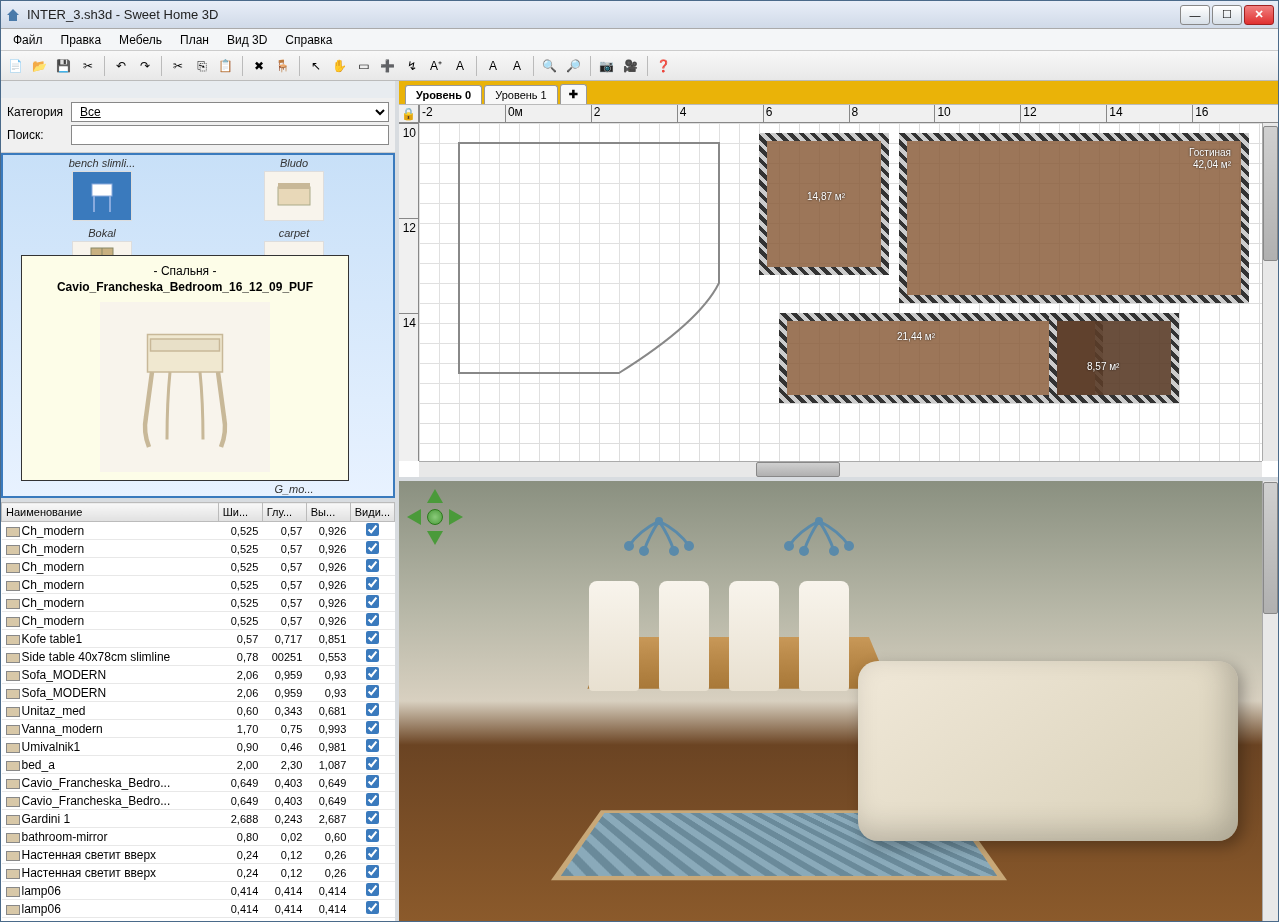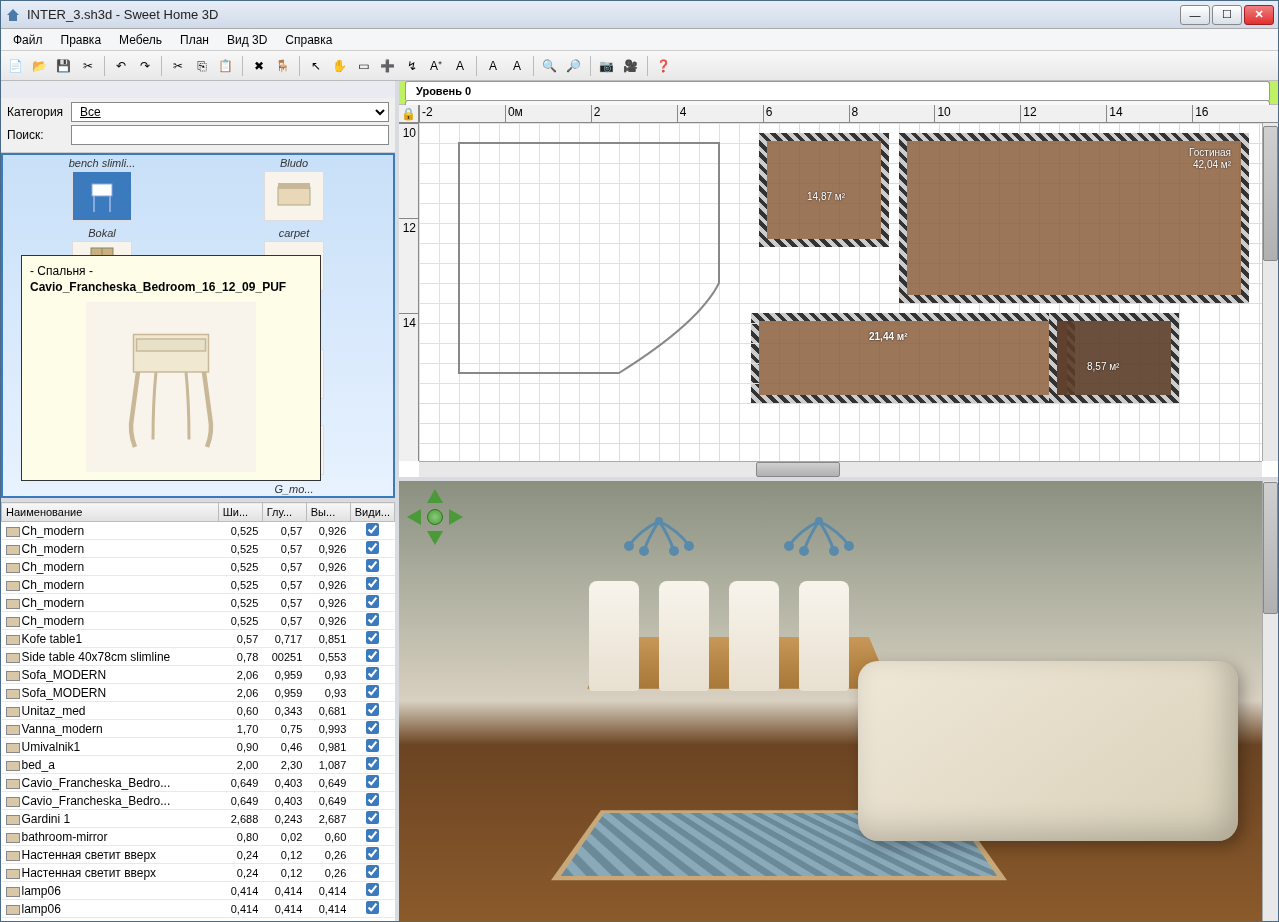--- a/index.html
+++ b/index.html
@@ -23,33 +23,33 @@
 .catalog-header .row { display: flex; align-items: center; margin-bottom: 3px; gap: 4px; }
 .catalog-header label { width: 60px; }
 .catalog-header select, .catalog-header input { flex: 1; height: 20px; border: 1px solid #888; background: #fff; padding: 0 4px; text-decoration: underline; }
 .furniture-grid { flex: 0 0 345px; border: 2px solid #3a7abd; background: linear-gradient(#c8e0f8,#e8f2ff); padding: 0 4px; display: grid; grid-template-columns: repeat(2, 1fr); gap: 2px; overflow: hidden; position: relative; }
 .fitem { text-align: center; cursor: pointer; padding: 2px; }
 .fitem .flabel { font-size: 11px; color: #333; white-space: nowrap; overflow: hidden; text-overflow: ellipsis; font-style: italic; }
 .fitem.name-top .flabel { margin-bottom: 2px; }
 .fitem .fthumb { width: 60px; height: 50px; margin: 0 auto; background: #f8f4ec; border: 1px solid #ddd; display: flex; align-items: center; justify-content: center; }
 .fitem.selected .fthumb { background: #3a7abd; }
 .fitem .flabel-bottom { font-size: 11px; color: #333; white-space: nowrap; overflow: hidden; text-overflow: ellipsis; margin-top: 8px; font-style: italic; }
-.tooltip { position: absolute; left: 18px; top: 100px; width: 300px; background: #fdfde8; border: 1px solid #333; padding: 8px; text-align: left; z-index: 100; }
+.tooltip { position: absolute; left: 18px; top: 100px; width: 328px; background: #fdfde8; border: 1px solid #333; padding: 8px; text-align: center; z-index: 100; }
 .tooltip .tt-cat { font-size: 12px; }
 .tooltip .tt-name { font-weight: bold; font-size: 12px; margin: 2px 0 8px; }
 .tooltip .tt-img { width: 170px; height: 170px; margin: 0 auto; background: #f8f4ec; display: flex; align-items: center; justify-content: center; }
 .furn-table { flex: 1; overflow: auto; background: #fff; border-top: 4px solid #d8dce0; }
 .furn-table table { width: 100%; border-collapse: collapse; }
 .furn-table th { background: linear-gradient(#f8f8f8,#e0e0e0); border: 1px solid #bbb; padding: 3px 4px; font-weight: normal; text-align: left; font-size: 11px; position: sticky; top: 0; white-space: nowrap; overflow: hidden; }
 .furn-table td { border-bottom: 1px solid #e8e8e8; padding: 1px 4px; font-size: 11px; white-space: nowrap; }
 .furn-table td.num { text-align: right; }
 .furn-table td.chk { text-align: center; }
 .furn-table .row-icon { display: inline-block; width: 14px; height: 10px; background: #d8c8a8; border: 1px solid #888; margin-right: 2px; vertical-align: middle; }
 .plan-pane { flex: 0 0 400px; display: flex; flex-direction: column; border-bottom: 4px solid #d8dce0; background: #fff; }
-.level-tabs { height: 24px; display: flex; padding: 0 6px; background: #bef264; border-bottom: 1px solid #bbb; flex-direction: column; }
+.level-tabs { height: 24px; display: flex; align-items: flex-end; padding: 0 6px; background: #eab308; border-bottom: 1px solid #bbb; }
 .ltab { padding: 3px 10px; border: 1px solid #999; border-bottom: none; background: #f8f8f8; margin-right: 2px; border-radius: 3px 3px 0 0; cursor: pointer; font-size: 11px; }
 .ltab.active { background: #fff; font-weight: bold; }
 .ltab.add { padding: 3px 8px; font-weight: bold; }
 .plan-canvas { flex: 1; position: relative; overflow: hidden; background: #fff; }
 .ruler-h { position: absolute; top: 0; left: 20px; right: 0; height: 18px; background: #f0f0f0; border-bottom: 1px solid #888; display: flex; font-size: 10px; }
 .ruler-h .tick { border-left: 1px solid #888; padding-left: 2px; height: 100%; }
 .ruler-v { position: absolute; top: 18px; left: 0; width: 20px; bottom: 16px; background: #f0f0f0; border-right: 1px solid #888; font-size: 10px; }
 .ruler-v .tick { border-top: 1px solid #888; padding-top: 2px; text-align: right; padding-right: 2px; }
 .ruler-corner { position: absolute; top: 0; left: 0; width: 20px; height: 18px; background: #f0f0f0; border-right: 1px solid #888; border-bottom: 1px solid #888; display: flex; align-items: center; justify-content: center; }
 .plan-area { position: absolute; top: 18px; left: 20px; right: 16px; bottom: 16px; background: #fff; background-image: linear-gradient(#ddd 1px, transparent 1px), linear-gradient(90deg, #ddd 1px, transparent 1px); background-size: 20px 20px; overflow: hidden; }
@@ -444,28 +444,28 @@
               <div class="tick" style="width: 90px;">12</div>
               <div class="tick" style="width: 90px;">14</div>
               <div class="tick" style="width: 90px;">16</div>
             </div>
           <div class="ruler-v" id="ruler-v">
               <div class="tick" style="height: 95px;">10</div>
               <div class="tick" style="height: 95px;">12</div>
               <div class="tick" style="height: 95px;">14</div>
             </div>
           <div class="plan-area">
-            <div class="room" style="left:340px; top:10px; width:130px; height:114px;">
+            <div class="room" style="left:340px; top:10px; width:130px; height:142px;">
                 <div class="rlabel" style="left:40px; top:50px;">14,87 м²</div>
               </div>
             <div class="room" style="left:480px; top:10px; width:350px; height:170px;">
                 <div class="rlabel" style="right:10px; top:6px;">Гостиная</div>
                 <div class="rlabel" style="right:10px; top:18px;">42,04 м²</div>
               </div>
-            <div class="room" style="left:332px; top:190px; width:324px; height:90px;font-weight:bold;">
+            <div class="room" style="left:360px; top:190px; width:324px; height:90px;">
                 <div class="rlabel" style="left:110px; top:10px;">21,44 м²</div>
               </div>
             <div class="room" style="left:630px; top:190px; width:130px; height:90px; background:rgba(90,60,40,0.9);">
                 <div class="rlabel" style="left:30px; top:40px;">8,57 м²</div>
               </div>
             <div style="position:absolute; left:0; top:0; width:340px; height:280px; background-image:linear-gradient(#e0e0e0 1px,transparent 1px),linear-gradient(90deg,#e0e0e0 1px,transparent 1px); background-size:20px 20px;">
               <svg width="340" height="280">
                   <path d="M 40 20 L 300 20 L 300 160 Q 280 200 200 250 L 40 250 Z" fill="none" stroke="#888" stroke-width="2"></path>
                 </svg>
             </div>

